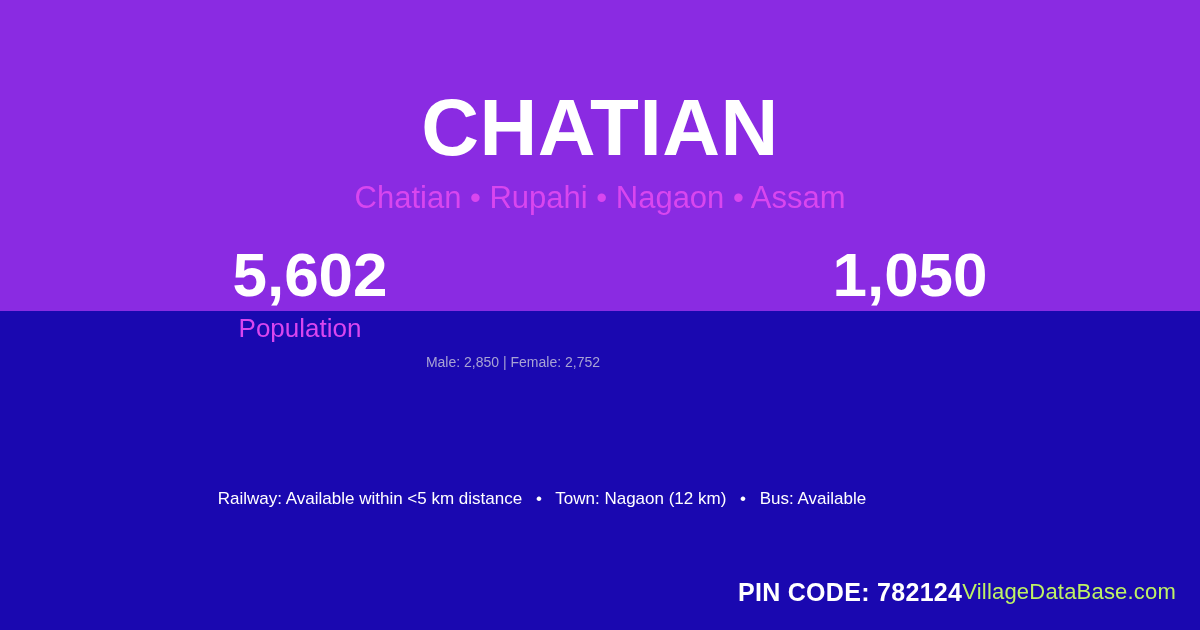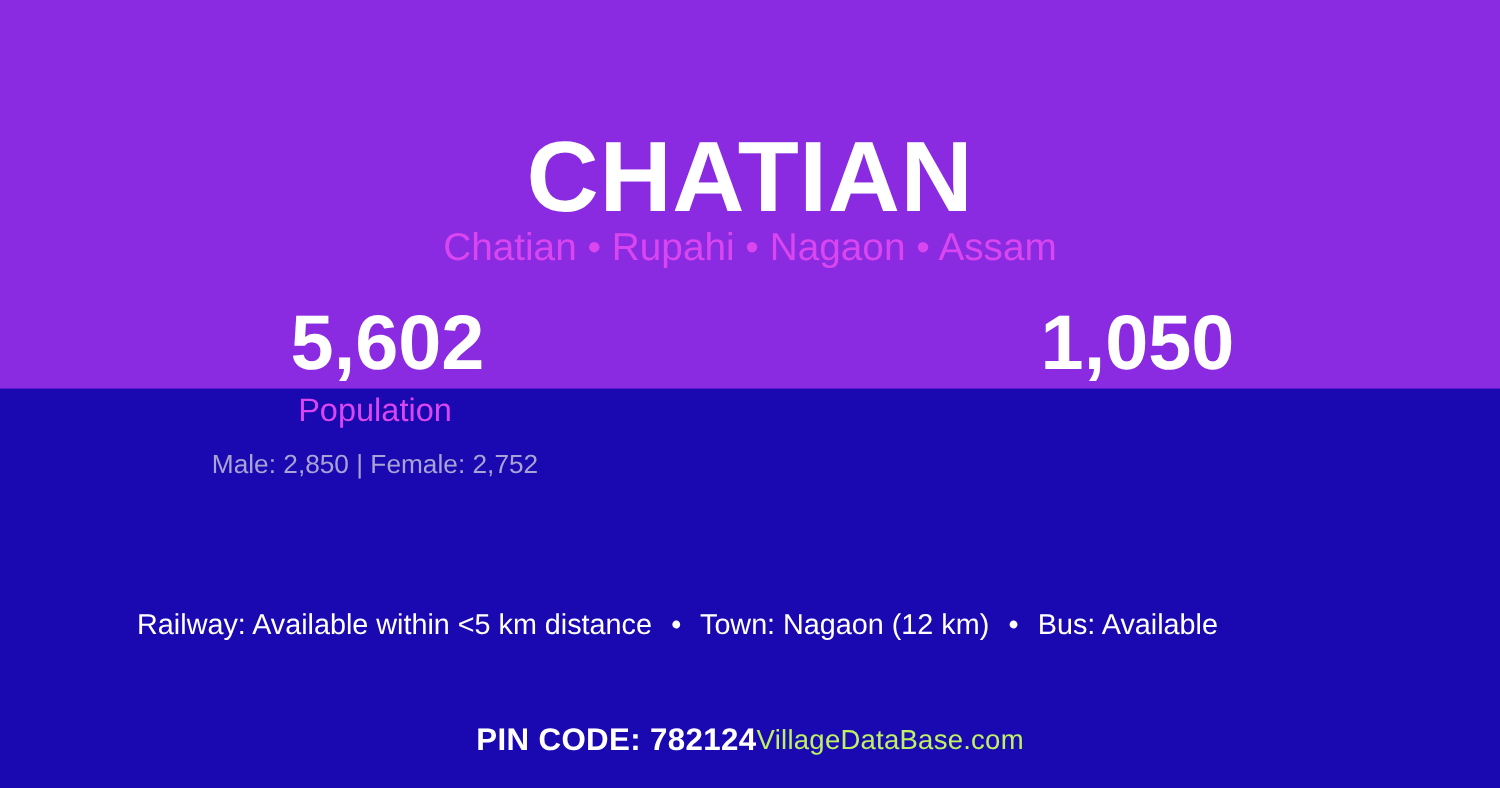--- a/index.html
+++ b/index.html
@@ -50,21 +50,21 @@
   }
   .village-title {
     margin: 0;
     padding: 0;
     font-size: 80px;
     font-weight: 700;
     line-height: 1;
     letter-spacing: 0.5px;
     color: #ffffff;
     position: absolute;
-    top: 102px;
+    top: 88px;
     left: 0;
     width: 1200px;
   }
   .village-subtitle {
     position: absolute;
     top: 181px;
     left: 0;
     width: 1200px;
     font-size: 31px;
     font-weight: 400;
@@ -95,55 +95,56 @@
     padding-left: 20px;
   }
   .stat-label {
     font-size: 26px;
     font-weight: 400;
     line-height: 32px;
     color: #d946ef;
     margin-top: 2px;
   }
   .stat-sub {
-    font-size: 21px;
+    font-size: 14px;
     font-weight: 400;
     line-height: 24px;
     color: #a8a3d4;
-    margin-top: 16px;
+    margin-top: 6px;
+    text-align: right;
   }
 
   
   .info-line {
     position: absolute;
     left: 0;
     top: 484px;
     width: 1084px;
     text-align: center;
-    font-size: 23px;
+    font-size: 17px;
     font-weight: 400;
     line-height: 30px;
     color: #ffffff;
   }
   .info-sep {
     display: inline-block;
     padding: 0 9px;
     color: #ffffff;
   }
 
   
   .footer {
     position: absolute;
     left: 0;
     top: 570px;
     width: 1200px;
     height: 44px;
     display: flex;
     align-items: center;
-    justify-content: center;
+    justify-content: flex-end;
     padding: 0 24px;
     box-sizing: border-box;
   }
   .pin-code {
     font-size: 25px;
     font-weight: 700;
     line-height: 30px;
     color: #ffffff;
     letter-spacing: 0.3px;
   }

